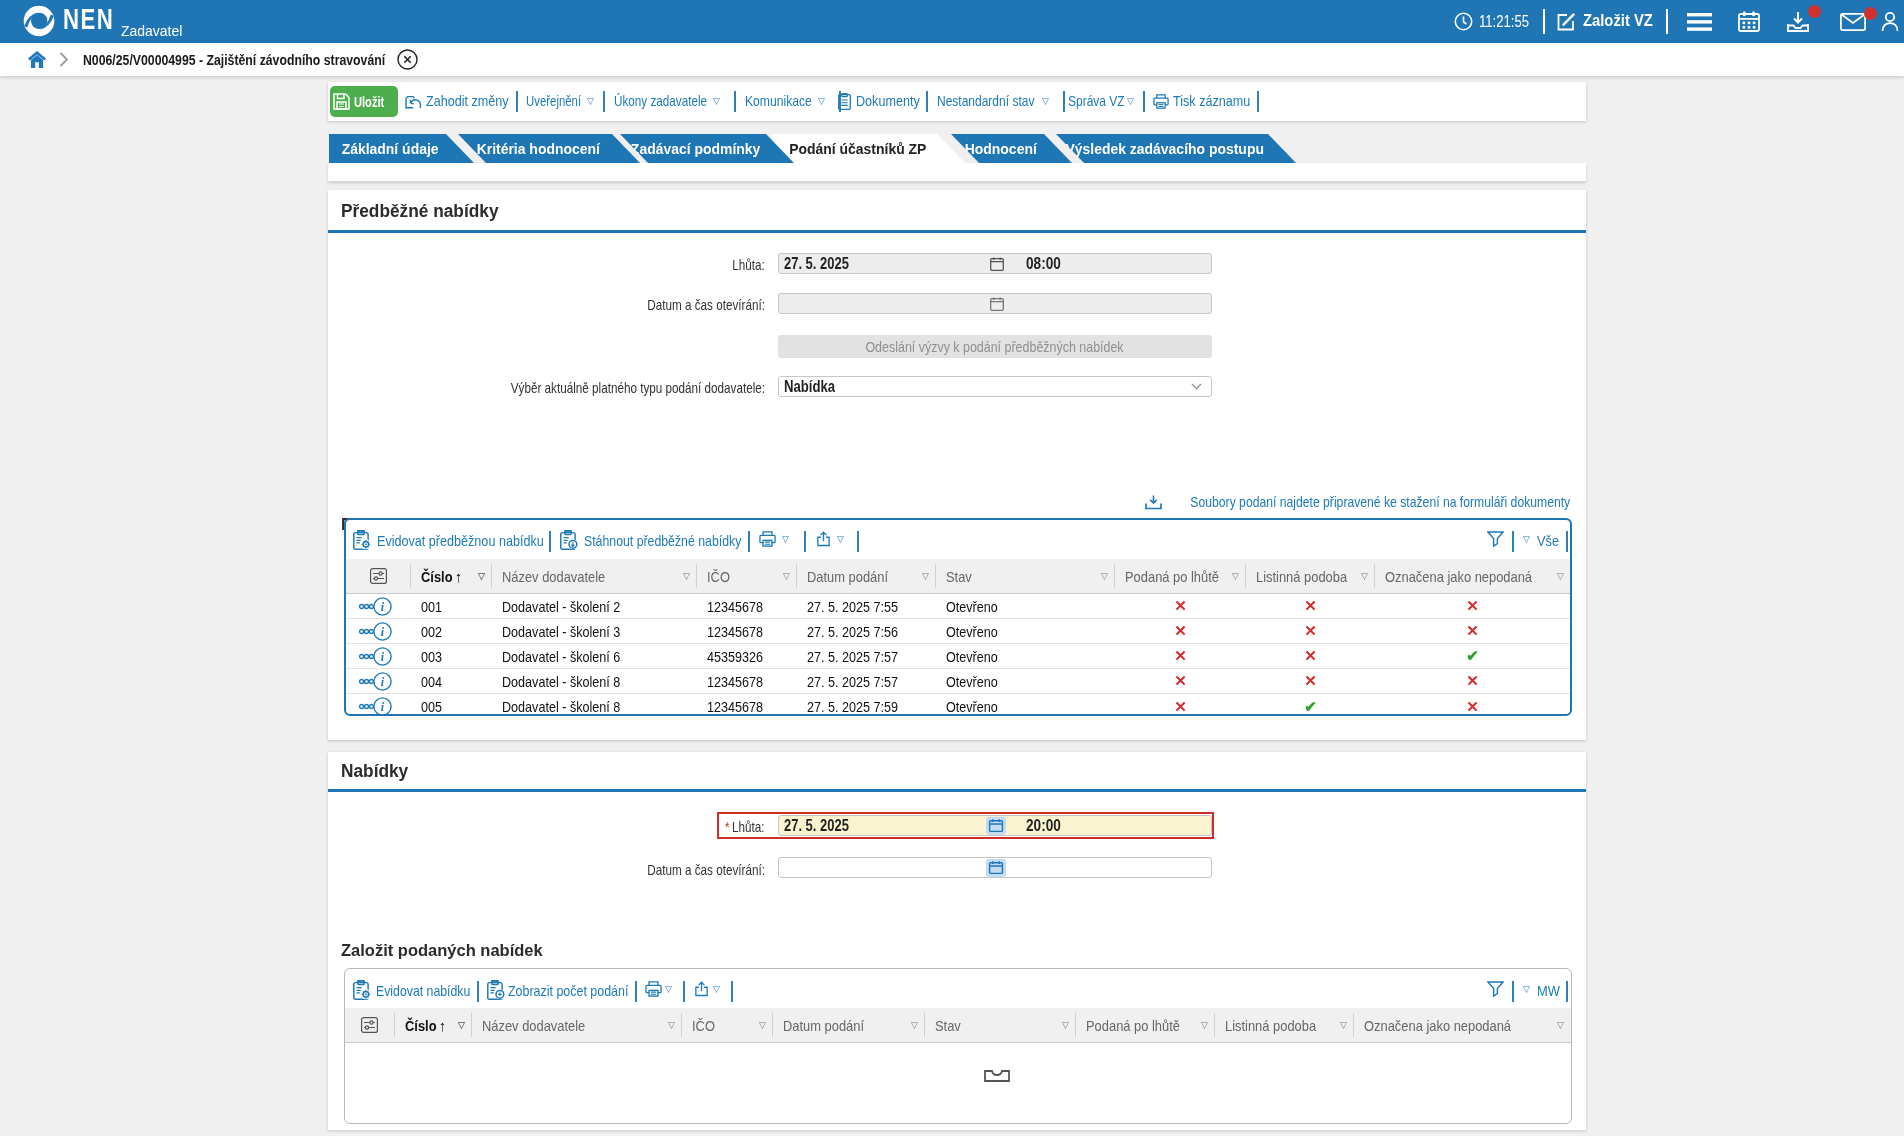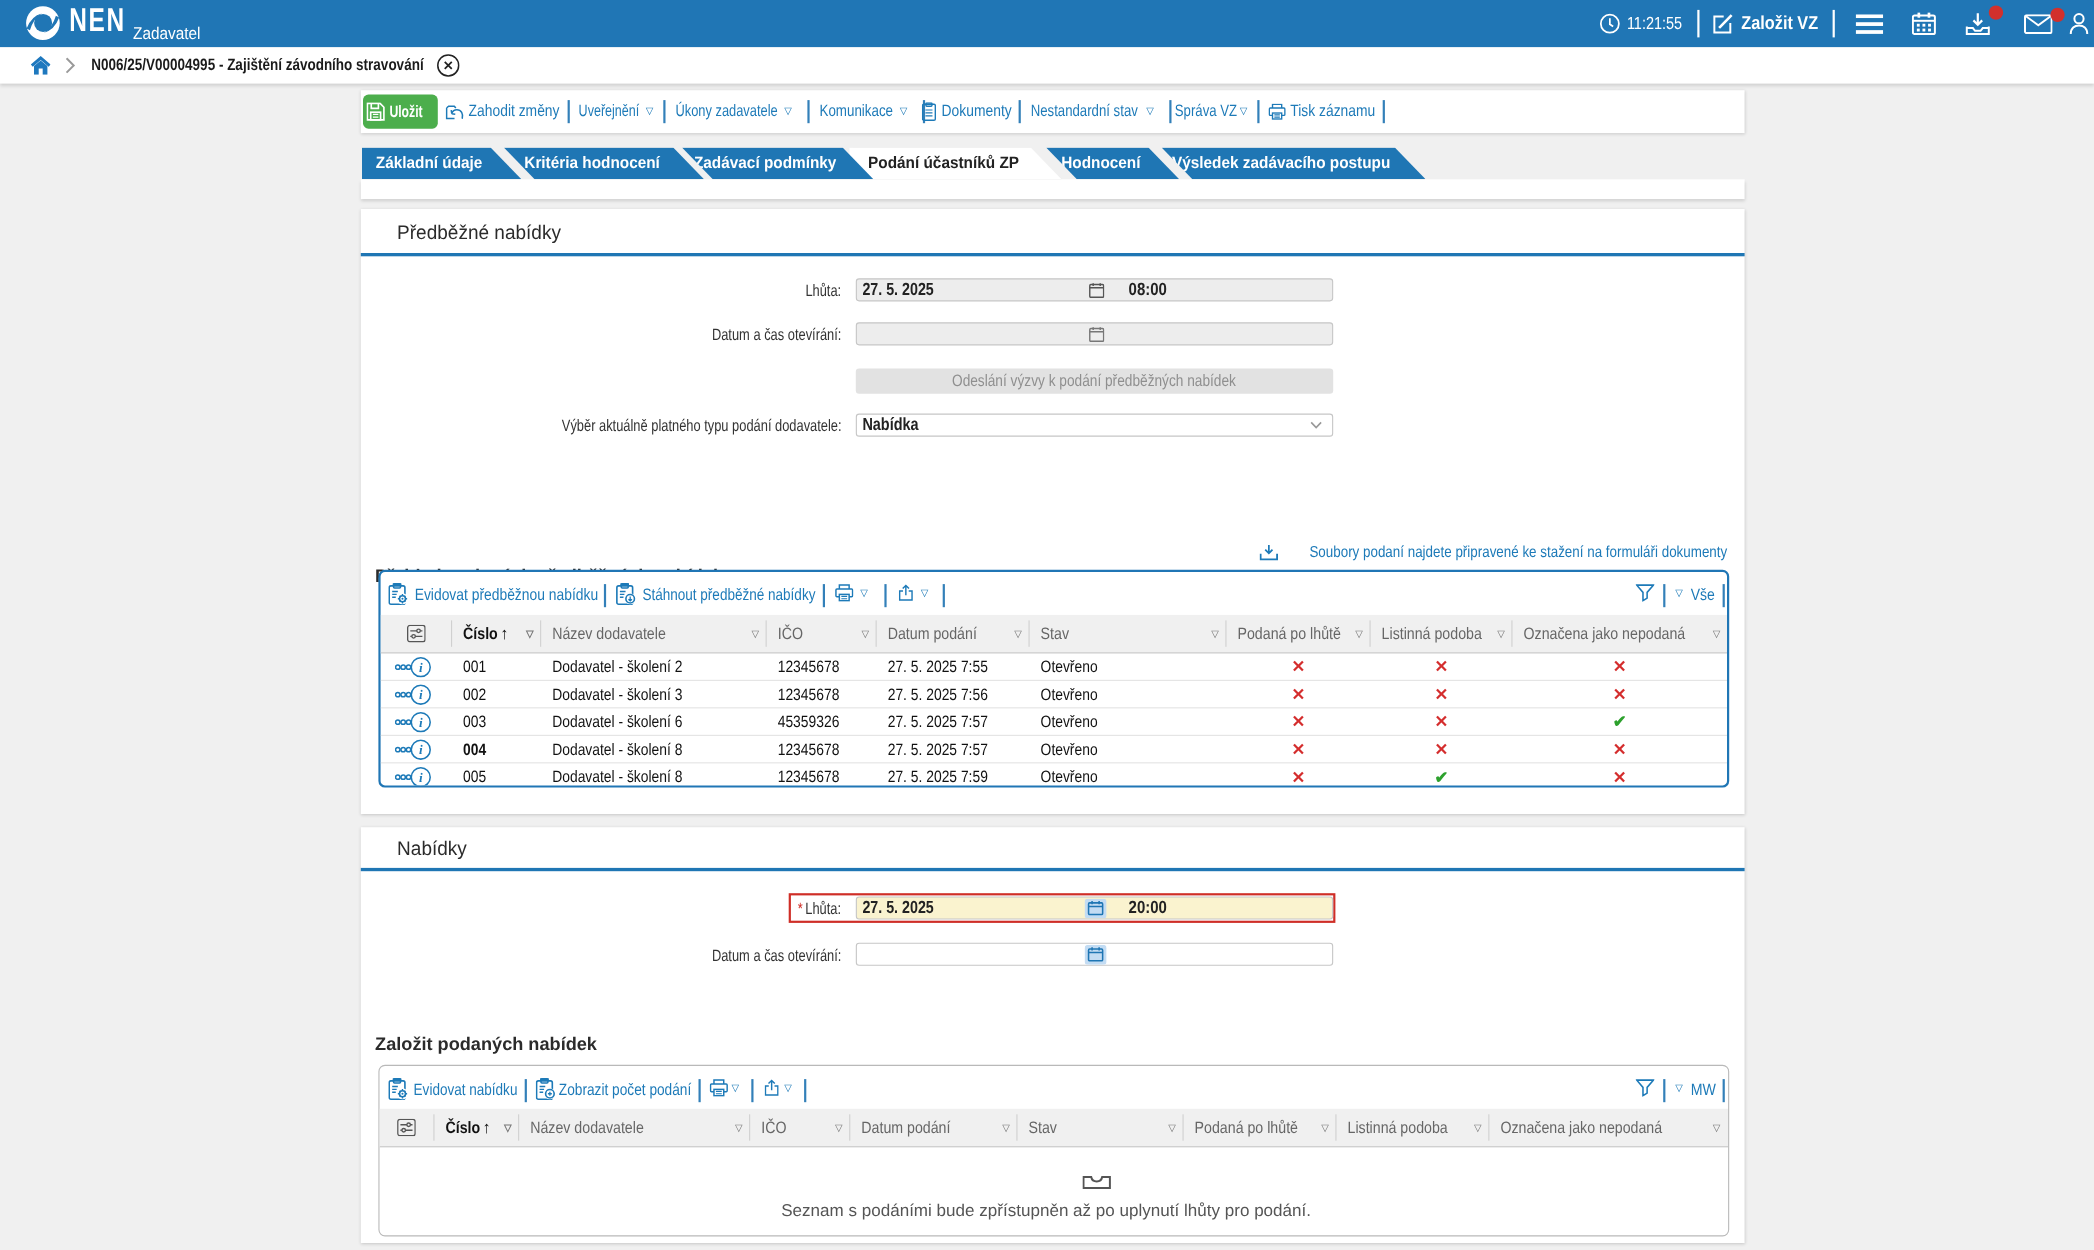--- a/index.html
+++ b/index.html
@@ -32,21 +32,21 @@
   
   .tabwrap { position:absolute; left:0; top:134px; width:1904px; height:29px; }
   .tab { position:absolute; top:0; height:29px; background:#1f76b4; color:#fff; font-size:15px; font-weight:bold; text-align:center; line-height:29px; clip-path:polygon(0 0, calc(100% - 28px) 0, 100% 100%, 0 100%); padding-right:22px; filter:drop-shadow(3px 2px 2px rgba(0,0,0,.32)); white-space:nowrap; }
   .tab span { display:inline-block; transform:scaleX(.93); transform-origin:center; }
   .tab.active { background:#fff; color:#222; }
   .tab.p { clip-path:polygon(0 0, calc(100% - 28px) 0, 100% 100%, 28px 100%); }
   .understrip { position:absolute; left:328px; top:163px; width:1258px; height:18px; background:#fff; box-shadow:0 2px 3px rgba(0,0,0,.15); }
   
   .sec1 { top:190px; height:550px; }
   .sec2 { top:752px; height:378px; }
-  .stitle { position:absolute; left:13px; font-size:18px; font-weight:normal; color:#2b2b2b;margin-left:20px; }
+  .stitle { position:absolute; left:13px; font-size:18px; font-weight:bold; color:#2b2b2b; }
   .bluerule { position:absolute; left:0; width:1258px; height:3px; background:#1f76b4; }
   .flabel { position:absolute; font-size:15px; color:#333; text-align:right; width:420px; left:17px; }
   .field { position:absolute; left:450px; width:434px; height:21px; border:1px solid #c6c6c6; border-radius:3px; background:#ededed; font-size:16px; font-weight:bold; color:#222; display:flex; align-items:center; }
   .gbtn { position:absolute; left:450px; width:434px; height:23px; background:#e2e2e2; border-radius:3px; color:#8f8f8f; font-size:15px; text-align:center; line-height:23px; }
   .redmsg { position:absolute; width:1258px; text-align:center; color:#ed0012; font-weight:bold; font-size:15px; padding-left:18px; }
   .subhead { position:absolute; left:13px; font-size:16.5px; font-weight:bold; color:#2b2b2b; }
   
   .tbl { position:absolute; left:16px; width:1228px; background:#fff; border-radius:6px; overflow:hidden; }
   .tbl1 { border:2px solid #2076b5; }
   .tbl2 { border:1px solid #b9b9b9; }
@@ -393,21 +393,21 @@
           <svg width="15" height="7" viewBox="0 0 15 7" fill="none" stroke="#1d7ab8" stroke-width="1.4">
             <circle cx="2.6" cy="3.5" r="2"></circle>
             <circle cx="7.5" cy="3.5" r="2"></circle>
             <circle cx="12.4" cy="3.5" r="2"></circle>
           </svg>
           <svg style="margin-left:-1px;" width="19" height="19" viewBox="0 0 19 19">
             <circle cx="9.5" cy="9.5" r="8.6" fill="none" stroke="#1d7ab8" stroke-width="1.4"></circle>
             <text x="9.5" y="13.6" text-anchor="middle" font-family="Liberation Serif" font-style="italic" font-weight="bold" font-size="12" fill="#1d7ab8">i</text>
           </svg>
         </div>
-      <div class="td" style="width:81px;font-weight:bold;"><span class="rx">004</span></div>
+      <div class="td" style="width:81px;"><span class="rx">004</span></div>
       <div class="td" style="width:205px;"><span class="rx">Dodavatel - školení 8</span></div>
       <div class="td" style="width:100px;"><span class="rx">12345678</span></div>
       <div class="td" style="width:139px;"><span class="rx">27. 5. 2025 7:57</span></div>
       <div class="td" style="width:179px;"><span class="rx">Otevřeno</span></div>
       <div class="td cx" style="width:131px;"><span class="xmark">✕</span></div>
       <div class="td cx" style="width:129px;"><span class="xmark">✕</span></div>
       <div class="td cx" style="width:195px;"><span class="xmark">✕</span></div>
     </div>
     <div class="trow" style="border-bottom:none;">
       <div class="td rowico" style="width:65px; padding-left:13px;">
@@ -547,16 +547,15 @@
         </div>
       <div class="th" style="width:216px;">
           <span class="hx">Označena jako nepodaná</span>
           <span class="tri">▽</span>
         </div>
     </div>
     <div style="text-align:center; padding-top:25px;">
       <svg style="display:inline-block;position:relative;left:39px;" width="26" height="12" viewBox="0 0 26 12" fill="none" stroke="#555" stroke-width="1.8">
           <path d="M1 1 H8 C8.5 3.5 10.5 5 13 5 C15.5 5 17.5 3.5 18 1 H25 V11 H1 Z"></path>
         </svg>
-      <div style="font-size:15.5px; color:#555; margin-top:6px; padding-right:14px;">Seznam s podáními bude zpřístupněn až po uplynutí lhůty pro podání.</div>
     </div>
   </div>
 </div>
 
 </body></html>

